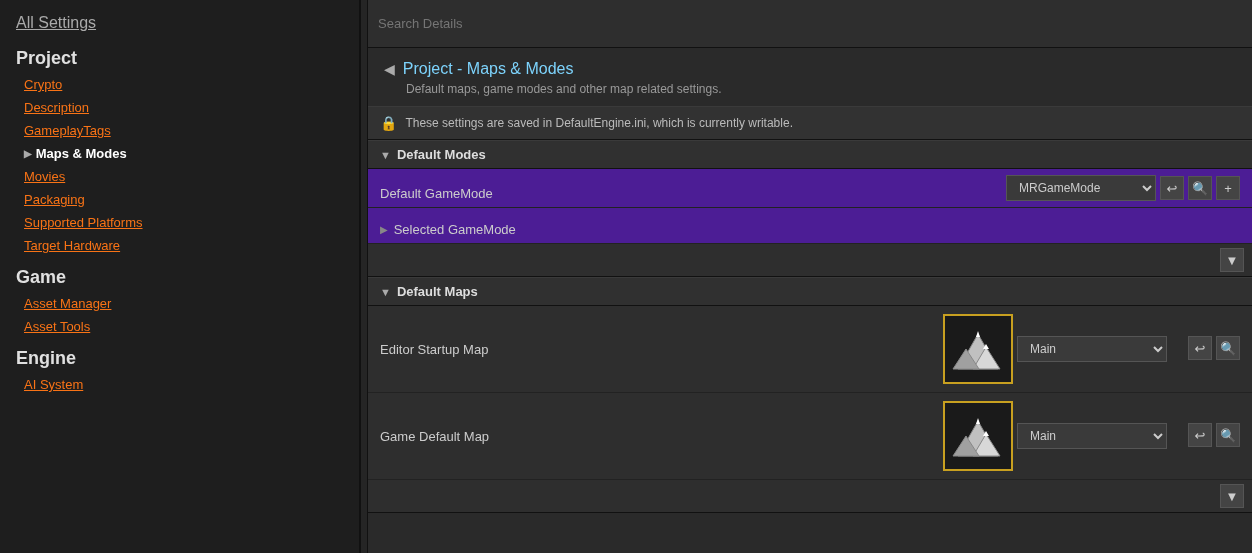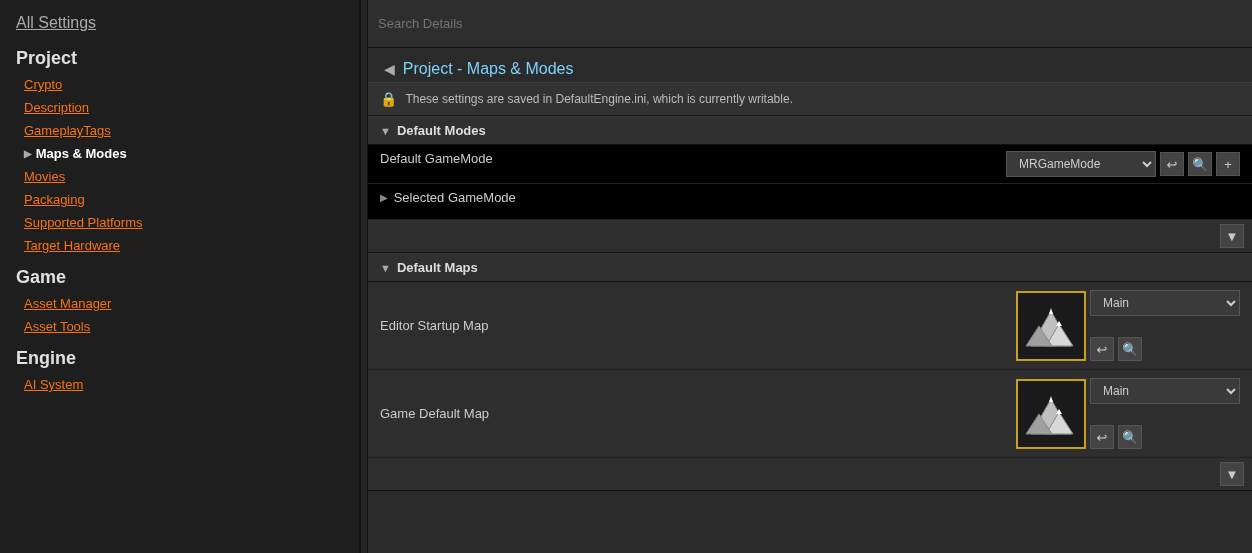--- a/index.html
+++ b/index.html
@@ -164,24 +164,24 @@
       font-size: 11px;
     }
     .section-header-title {
       font-weight: 700;
       color: #ddd;
       font-size: 13px;
     }
 
     .row-item {
       display: flex;
-      align-items: flex-start;
+      align-items: flex-end;
       padding: 6px 12px;
       border-bottom: 1px solid #222;
-      background: #000000;
+      background: #4c1d95;
       min-height: 36px;
     }
     .row-item:last-child { border-bottom: none; }
 
     .row-label {
       flex: 1;
       color: #ccc;
       font-size: 13px;
       display: flex;
       align-items: center;
@@ -239,21 +239,21 @@
       background: #1a1a1a;
       border: 2px solid #c8a020;
       display: flex;
       align-items: center;
       justify-content: center;
       flex-shrink: 0;
     }
 
     .map-controls {
       display: flex;
-      flex-direction: column;
+      flex-direction: row;
       gap: 21px;
     }
 
     .chevron-row {
       display: flex;
       justify-content: flex-end;
       padding: 4px 8px;
       background: #2e2e2e;
     }
 
@@ -314,20 +314,21 @@
 
 <div id="main">
   <div class="search-bar">
     <input type="text" placeholder="Search Details" style="">
   </div>
   <div class="content-area">
     <div class="page-title-row">
       <span class="page-title-arrow">◀</span>
       <span class="page-title">Project - Maps &amp; Modes</span>
     </div>
+    <div class="page-subtitle">Default maps, game modes and other map related settings.</div>
     <div class="info-banner">
       <span class="lock-icon-wrap">🔒</span>
       <span>These settings are saved in DefaultEngine.ini, which is currently writable.</span>
     </div>
 
     <div class="section-block">
       <div class="section-header">
         <span class="section-header-arrow">▼</span>
         <span class="section-header-title">Default Modes</span>
       </div>

